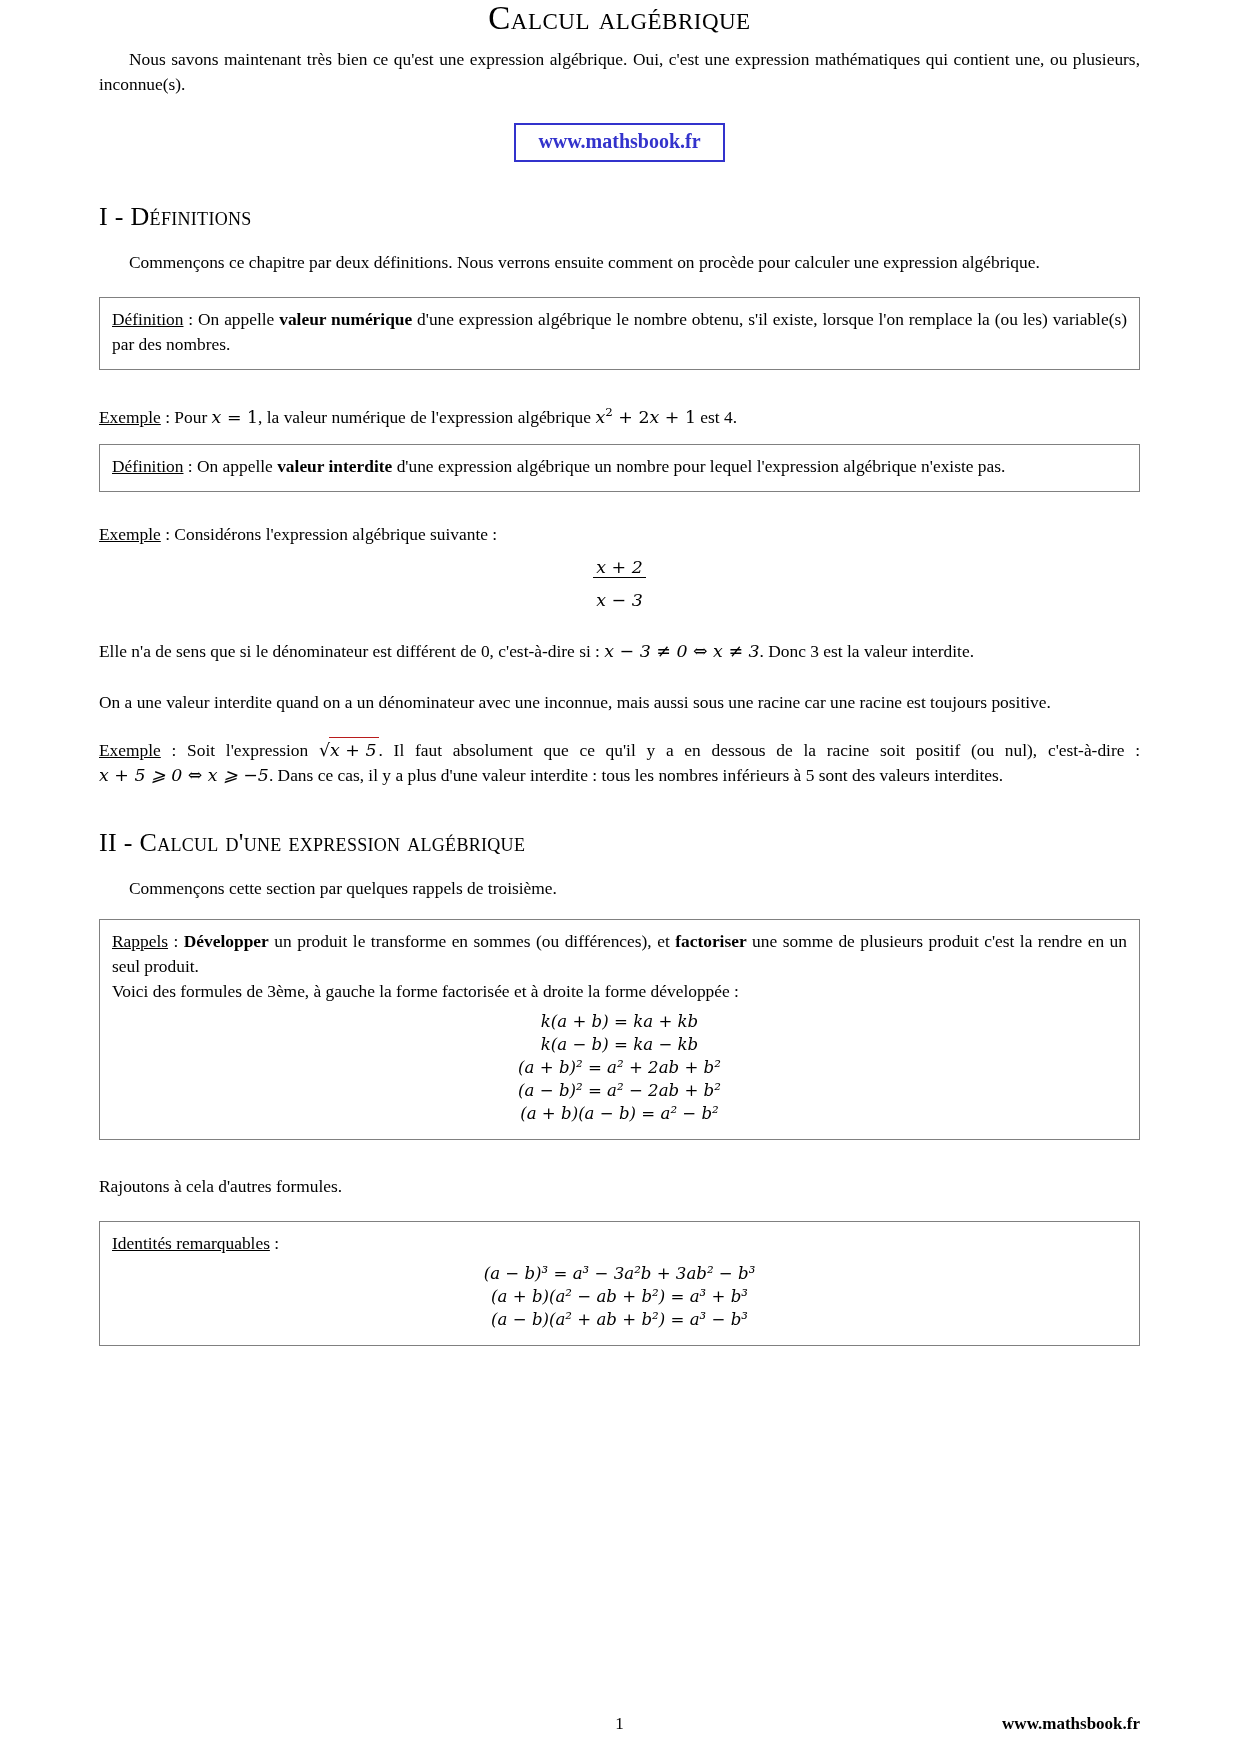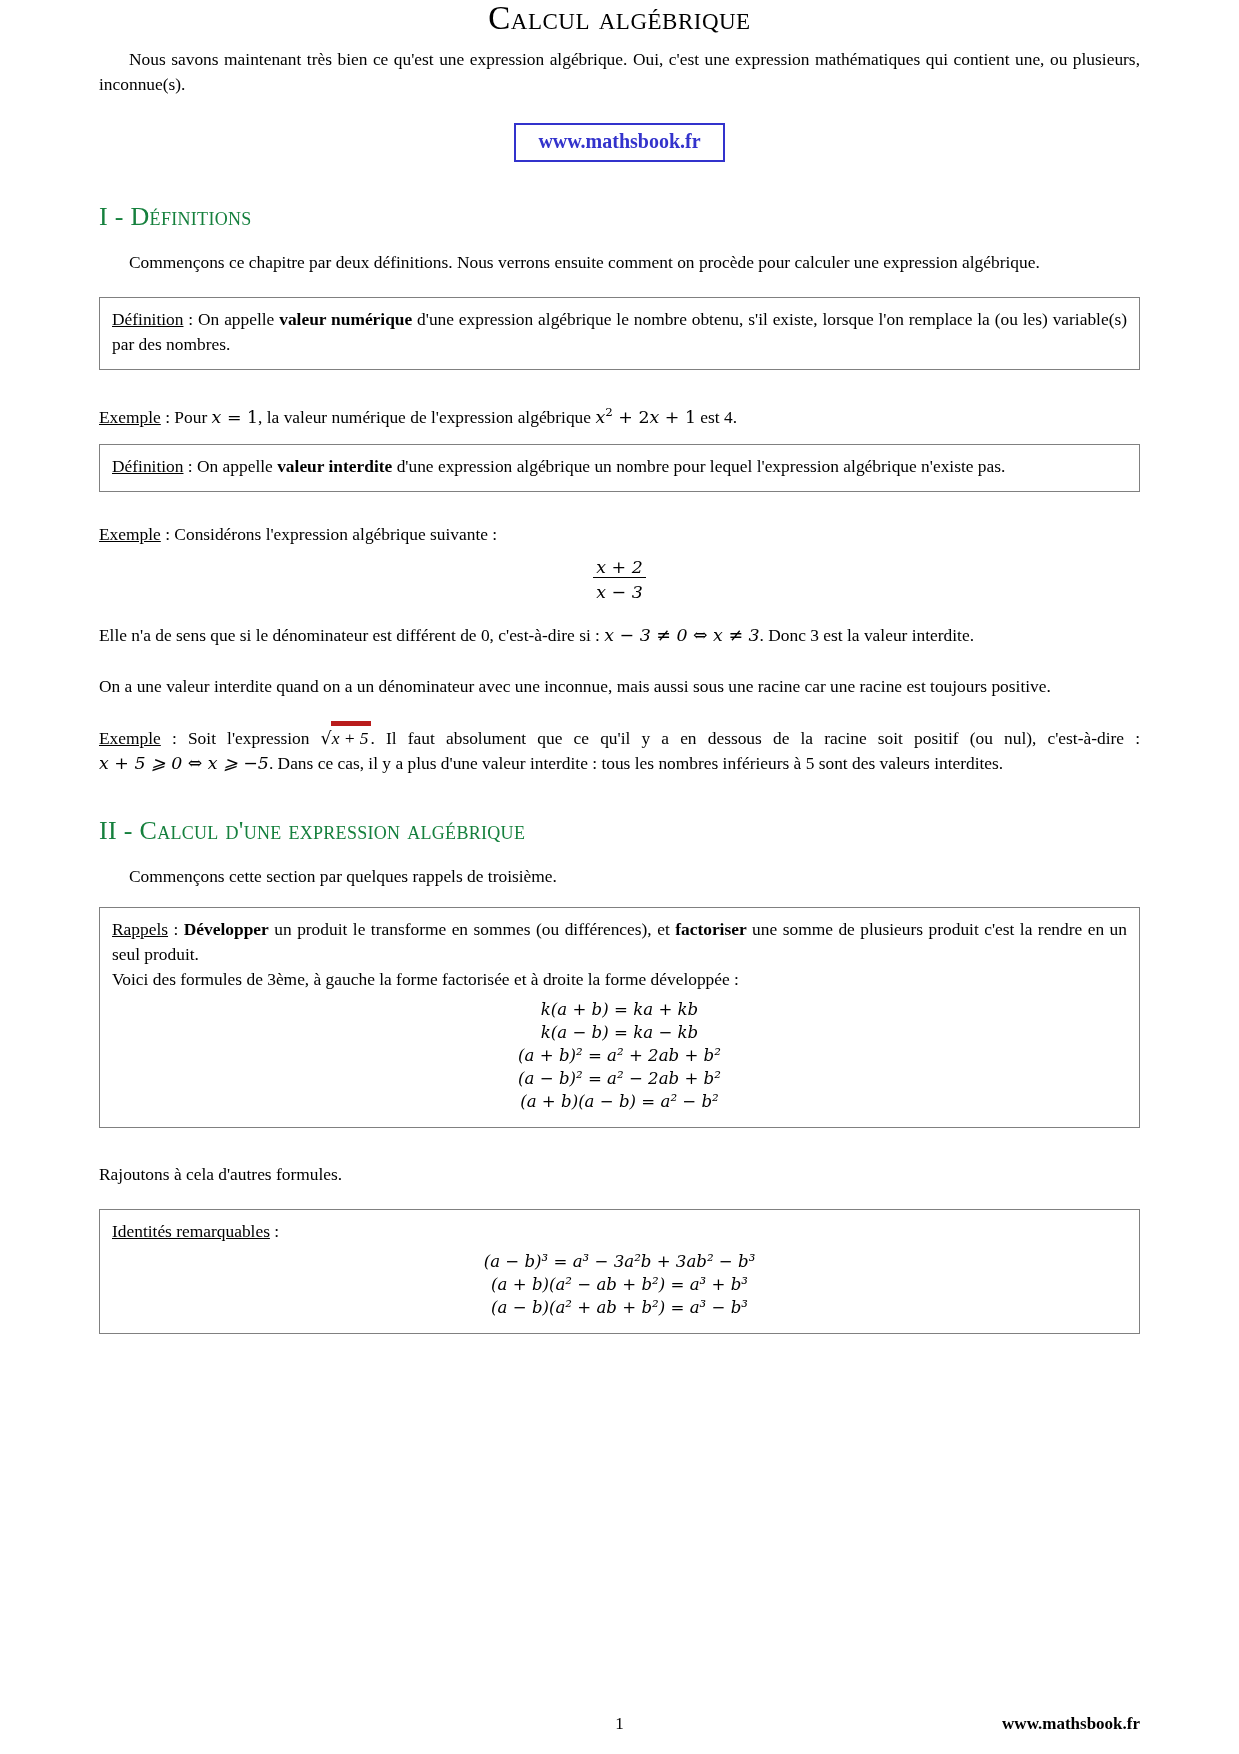--- a/index.html
+++ b/index.html
@@ -53,21 +53,21 @@
     color: #3333cc;
     font-weight: bold;
     font-size: 20px;
     padding: 6px 22px 8px 22px;
     line-height: 1.05;
     white-space: nowrap;
   }
 
   
   h2.section {
-    color: #15803d;
+    color: #000000;
     font-variant: small-caps;
     font-weight: normal;
     font-size: 26px;
     margin: 0;
     letter-spacing: 0.3px;
   }
   h2.section .num { font-variant: normal; }
 
   
   .framed {
@@ -103,40 +103,39 @@
   .sup.n { font-style: normal; }
 
   .frac {
     display: inline-block;
     vertical-align: -0.72em;
     text-align: center;
     line-height: 1.18;
     margin: 0 1px;
   }
   .frac .top { display: block; padding: 0 3px; }
-  .frac .bot { display: block; padding: 4px 3px; border-top: 1px solid #000; }
+  .frac .bot { display: block; padding: 12px 3px; border-top: 1px solid #000; }
 
   .display-math {
     text-align: center;
     font-size: 17.4px;
     margin: 10px 0 6px 0;
   }
 
   .sqrt {
     display: inline-block;
     position: relative;
     padding-left: 0px;
   }
   .sqrt > .rad { font-style: normal; }
   .sqrt > .under {
-    border-top: 5px solid #b91c1c;
+    border-top: 1px solid #b91c1c;
     padding: 0 2px 0 1px;
     display: inline-block;
     margin-left: -1px;
-    font-family: Liberation Serif, serif;
   }
 
   .formula-list {
     text-align: center;
     font-size: 16.6px;
     line-height: 23px;
     margin: 6px 0 2px 0;
   }
   .formula-list div { white-space: nowrap; }
 

